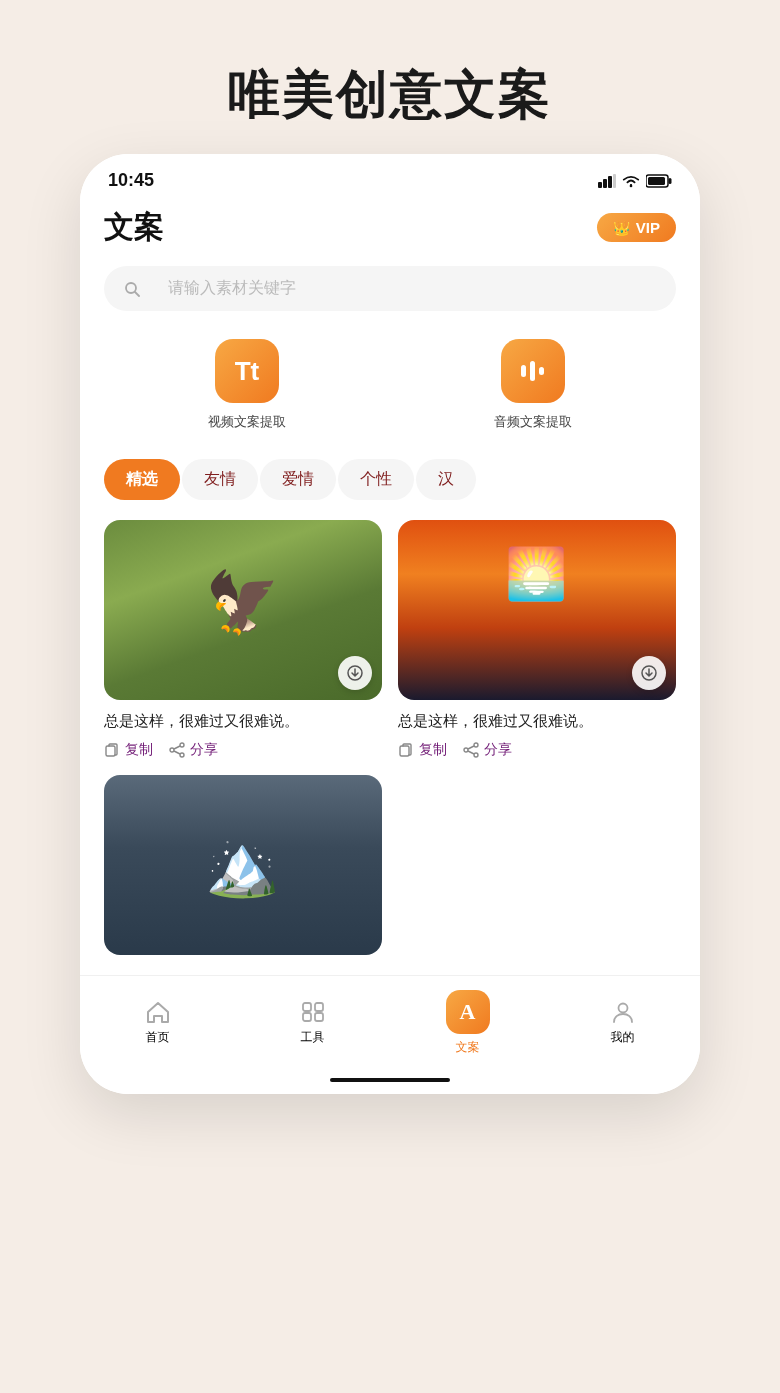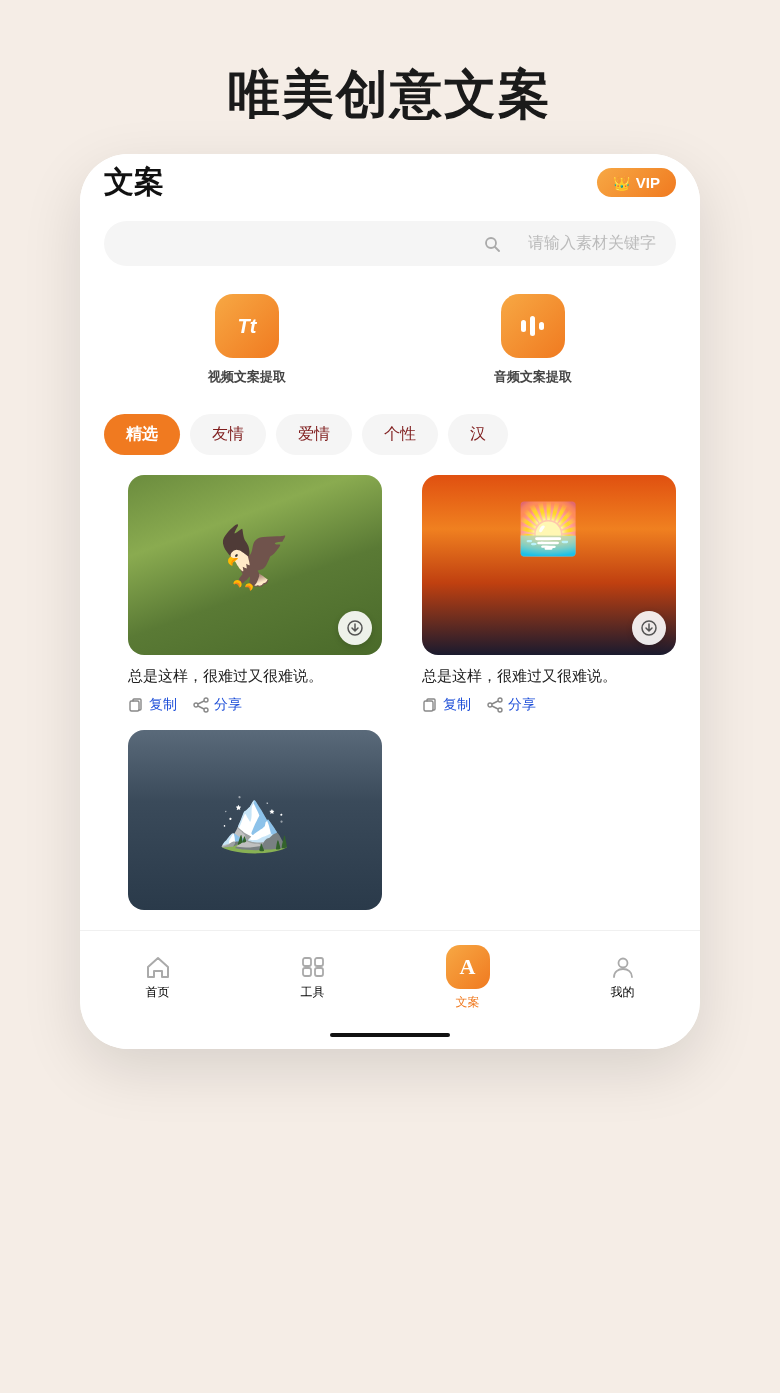--- a/index.html
+++ b/index.html
@@ -92,21 +92,20 @@
 
     
     .search-bar {
       background: #f5f5f5;
       border-radius: 24px;
       padding: 12px 20px;
       display: flex;
       align-items: center;
       gap: 28px;
       margin-bottom: 28px;
-      justify-content: flex-end;
     }
 
     .search-placeholder {
       color: #bbb;
       font-size: 16px;
     }
 
     
     .tools-grid {
       display: flex;
@@ -129,27 +128,26 @@
       display: flex;
       align-items: center;
       justify-content: center;
       font-size: 26px;
       color: #fff;
     }
 
     .tool-label {
       font-size: 13px;
       color: #444;
-      font-weight: bold;
     }
 
     
     .category-tabs {
       display: flex;
-      gap: 10px;
+      gap: 2px;
       margin-bottom: 20px;
       overflow: hidden;
     }
 
     .tab-item {
       padding: 10px 22px;
       border-radius: 24px;
       font-size: 16px;
       font-weight: 500;
       white-space: nowrap;
@@ -170,21 +168,20 @@
     
     .content-grid {
       display: grid;
       grid-template-columns: 1fr 1fr;
       gap: 16px;
     }
 
     .content-card {
       border-radius: 16px;
       overflow: visible;
-      margin-left: 24px;
     }
 
     .card-image-wrapper {
       position: relative;
       border-radius: 16px;
       overflow: hidden;
       height: 180px;
     }
 
     
@@ -263,21 +260,21 @@
     .card-actions {
       display: flex;
       gap: 16px;
     }
 
     .card-action-btn {
       display: flex;
       align-items: center;
       gap: 5px;
       font-size: 14px;
-      color: #1d4ed8;
+      color: #701a75;
       cursor: pointer;
     }
 
     
     .bottom-nav {
       display: flex;
       justify-content: space-around;
       align-items: center;
       padding: 14px 0 8px;
       background: #fff;
@@ -310,20 +307,45 @@
       margin: 8px auto 0;
     }
   </style>
 </head>
 <body>
 
 <h1 class="page-title">唯美创意文案</h1>
 
 <div class="phone-frame">
 
+  <div class="status-bar">
+    <span class="status-time">10:45</span>
+    <div class="status-icons">
+
+      <svg width="18" height="14" viewBox="0 0 18 14">
+        <rect x="0" y="8" width="4" height="6" rx="1" fill="#111"></rect>
+        <rect x="5" y="5" width="4" height="9" rx="1" fill="#111"></rect>
+        <rect x="10" y="2" width="4" height="12" rx="1" fill="#111"></rect>
+        <rect x="15" y="0" width="3" height="14" rx="1" fill="#ccc"></rect>
+      </svg>
+
+      <svg width="18" height="14" viewBox="0 0 20 15">
+        <path d="M10 12 L10 12" stroke="#111" stroke-width="2.5" stroke-linecap="round"></path>
+        <path d="M6 9 Q10 5 14 9" stroke="#111" stroke-width="2" fill="none" stroke-linecap="round"></path>
+        <path d="M2 6 Q10 0 18 6" stroke="#111" stroke-width="2" fill="none" stroke-linecap="round"></path>
+        <circle cx="10" cy="13" r="1.5" fill="#111"></circle>
+      </svg>
+
+      <svg width="26" height="14" viewBox="0 0 26 14">
+        <rect x="0" y="1" width="22" height="12" rx="2.5" stroke="#111" stroke-width="1.5" fill="none"></rect>
+        <rect x="22.5" y="4" width="3" height="6" rx="1.5" fill="#111"></rect>
+        <rect x="2" y="3" width="17" height="8" rx="1.5" fill="#111"></rect>
+      </svg>
+    </div>
+  </div>
 
   <div class="app-content">
 
     <div class="app-header">
       <span class="app-header-title">文案</span>
       <div class="vip-badge">
         <span class="vip-crown">👑</span>
         <span>VIP</span>
       </div>
     </div>
@@ -332,21 +354,21 @@
       <svg width="16" height="16" viewBox="0 0 16 16" fill="none">
         <circle cx="7" cy="7" r="5" stroke="#aaa" stroke-width="1.8"></circle>
         <line x1="11" y1="11" x2="15" y2="15" stroke="#aaa" stroke-width="1.8" stroke-linecap="round"></line>
       </svg>
       <span class="search-placeholder">请输入素材关键字</span>
     </div>
 
     <div class="tools-grid">
       <div class="tool-item">
         <div class="tool-icon-box">
-          <span style="font-size:20px;font-weight:900;font-style:italic;color:#fff;">Tt</span>
+          <span style="font-size:26px;font-weight:900;color:#fff;">Tt</span>
         </div>
         <span class="tool-label">视频文案提取</span>
       </div>
       <div class="tool-item">
         <div class="tool-icon-box">
 
           <svg width="32" height="28" viewBox="0 0 32 28" fill="none">
             <rect x="4" y="8" width="5" height="12" rx="2.5" fill="white"></rect>
             <rect x="13" y="4" width="5" height="20" rx="2.5" fill="white"></rect>
             <rect x="22" y="10" width="5" height="8" rx="2.5" fill="white"></rect>

